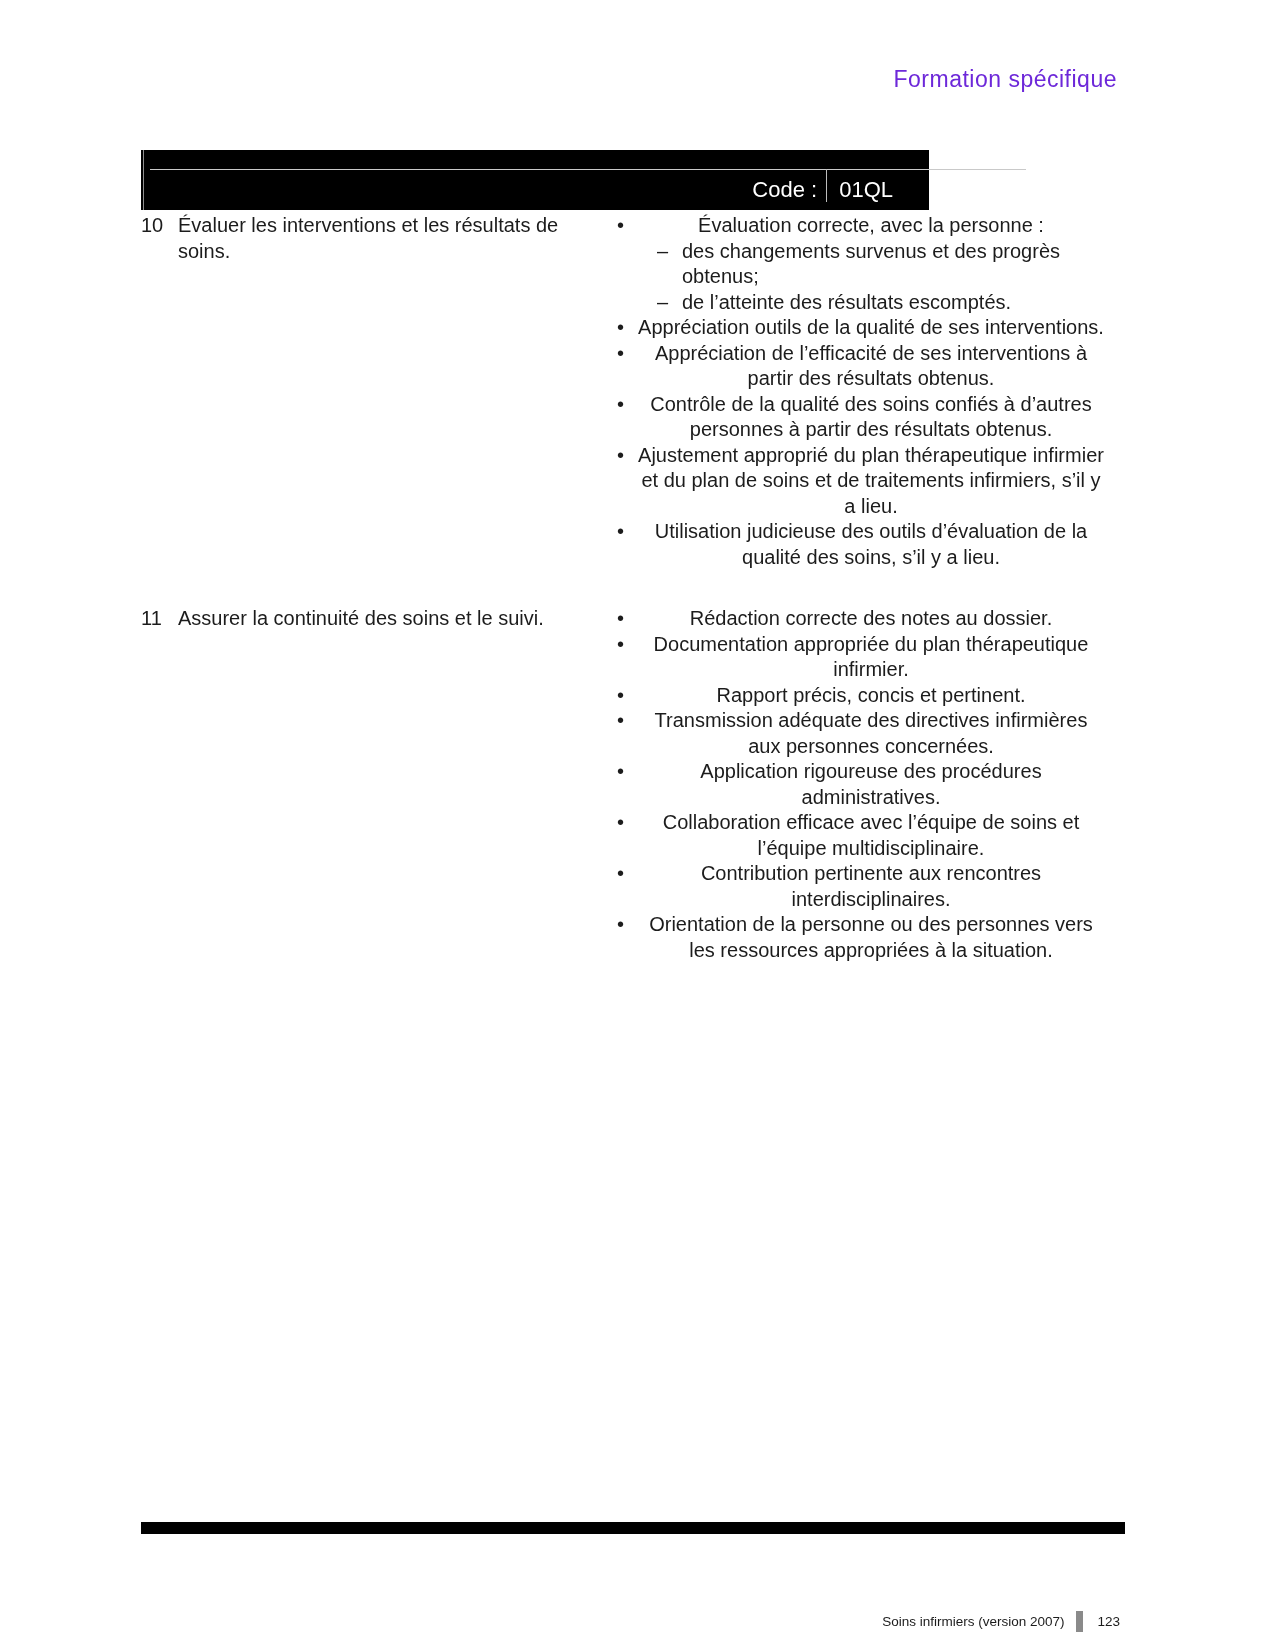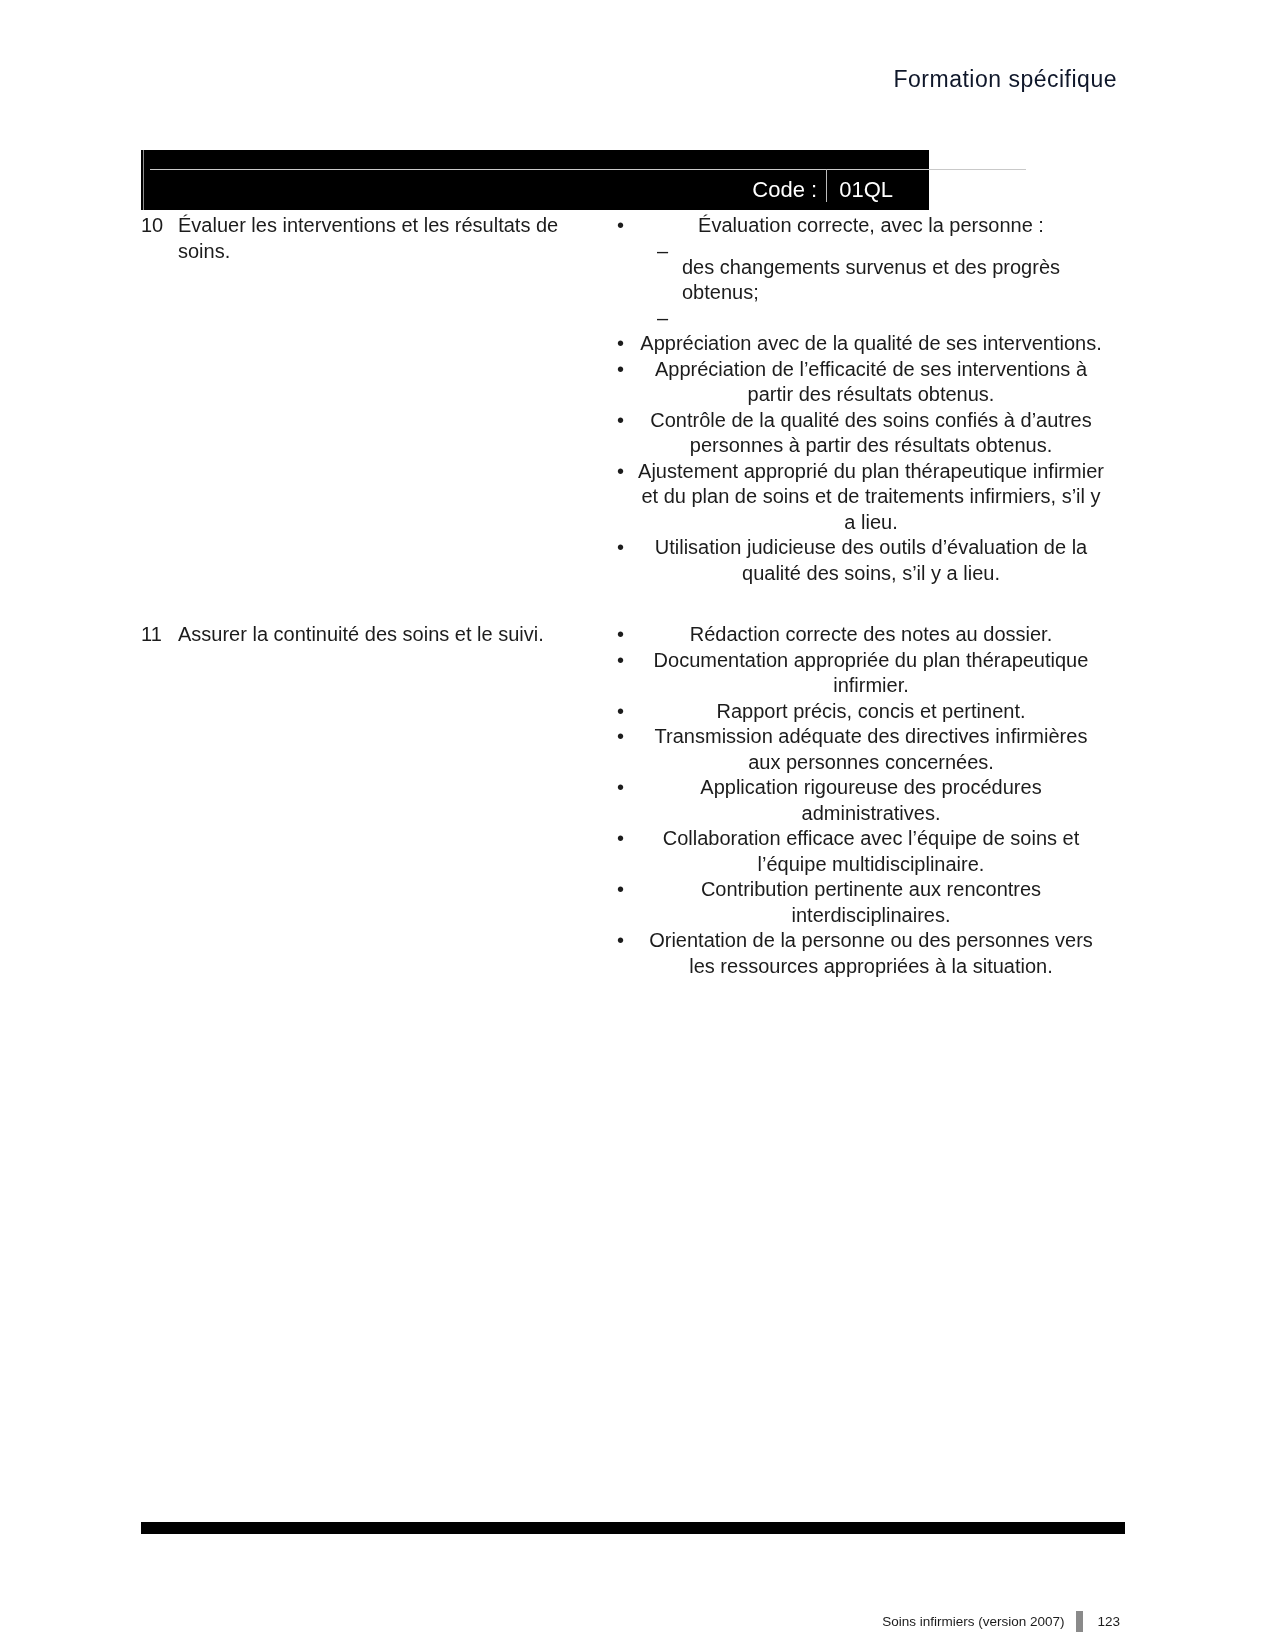--- a/index.html
+++ b/index.html
@@ -6,21 +6,21 @@
   body{
     width:1275px;height:1650px;background:#ffffff;position:relative;
     font-family:"Liberation Sans", sans-serif;color:#1c1c1c;
     -webkit-font-smoothing:antialiased;
   }
   .page{position:absolute;inset:0;overflow:hidden;}
 
   
   .running-head{
     position:absolute;top:66px;right:158px;
-    font-size:23px;color:#0f172a;letter-spacing:0.5px;
+    font-size:23px;color:#6d28d9;letter-spacing:0.5px;
   }
 
   
   .code-bar{
     position:absolute;left:141px;top:150px;width:788px;height:60px;
     background:#000;
   }
   .code-bar .edge-line{
     position:absolute;left:2px;top:0;bottom:0;width:1px;background:#8d8d8d;
   }
@@ -49,21 +49,21 @@
   .row + .row{margin-top:36px;}
   .left-cell{width:467px;flex:none;display:flex;justify-content:center;}
   .row-number{width:37px;flex:none;}
   .objective{width:430px;}
   .right-cell{flex:1;padding-left:9px;}
   .crit{display:flex;}
   .crit-marker{width:19px;flex:none;}
   .crit-text{width:470px;text-align:center;}
   .sub{display:flex;margin-left:40px;}
   .sub-marker{width:25px;flex:none;}
-  .sub-text{width:400px;margin-top:16px;}
+  .sub-text{width:400px;}
 
   
   .footer-bar{
     position:absolute;left:141px;top:1522px;width:984px;height:12px;background:#000;
   }
   .footer-row{
     position:absolute;top:1610px;right:155px;height:22px;
     display:flex;align-items:center;font-size:13.5px;color:#1c1c1c;
   }
   .footer-divider{
@@ -99,26 +99,27 @@
             <div class="crit">
               <span class="crit-marker">•</span>
               <span class="crit-text">Évaluation correcte, avec la personne :</span>
             </div>
             <div class="sub">
               <span class="sub-marker">–</span>
               <span class="sub-text">des changements survenus et des progrès obtenus;</span>
             </div>
             <div class="sub">
               <span class="sub-marker">–</span>
-            </div>
-          </div>
-          <div class="crit-item">
-            <div class="crit">
-              <span class="crit-marker">•</span>
-              <span class="crit-text">Appréciation avec de la qualité de ses interventions.</span>
+              <span class="sub-text">de l’atteinte des résultats escomptés.</span>
+            </div>
+          </div>
+          <div class="crit-item">
+            <div class="crit">
+              <span class="crit-marker">•</span>
+              <span class="crit-text">Appréciation outils de la qualité de ses interventions.</span>
             </div>
           </div>
           <div class="crit-item">
             <div class="crit">
               <span class="crit-marker">•</span>
               <span class="crit-text">Appréciation de l’efficacité de ses interventions à partir des résultats obtenus.</span>
             </div>
           </div>
           <div class="crit-item">
             <div class="crit">

